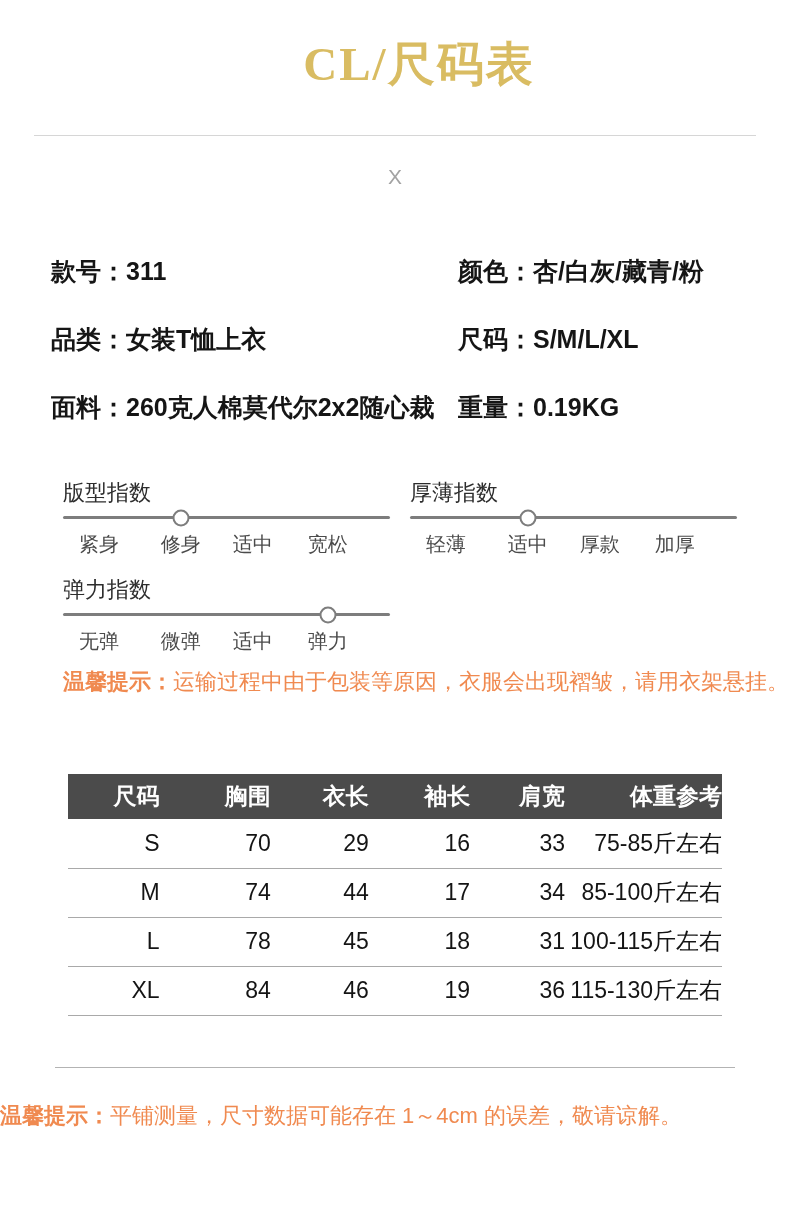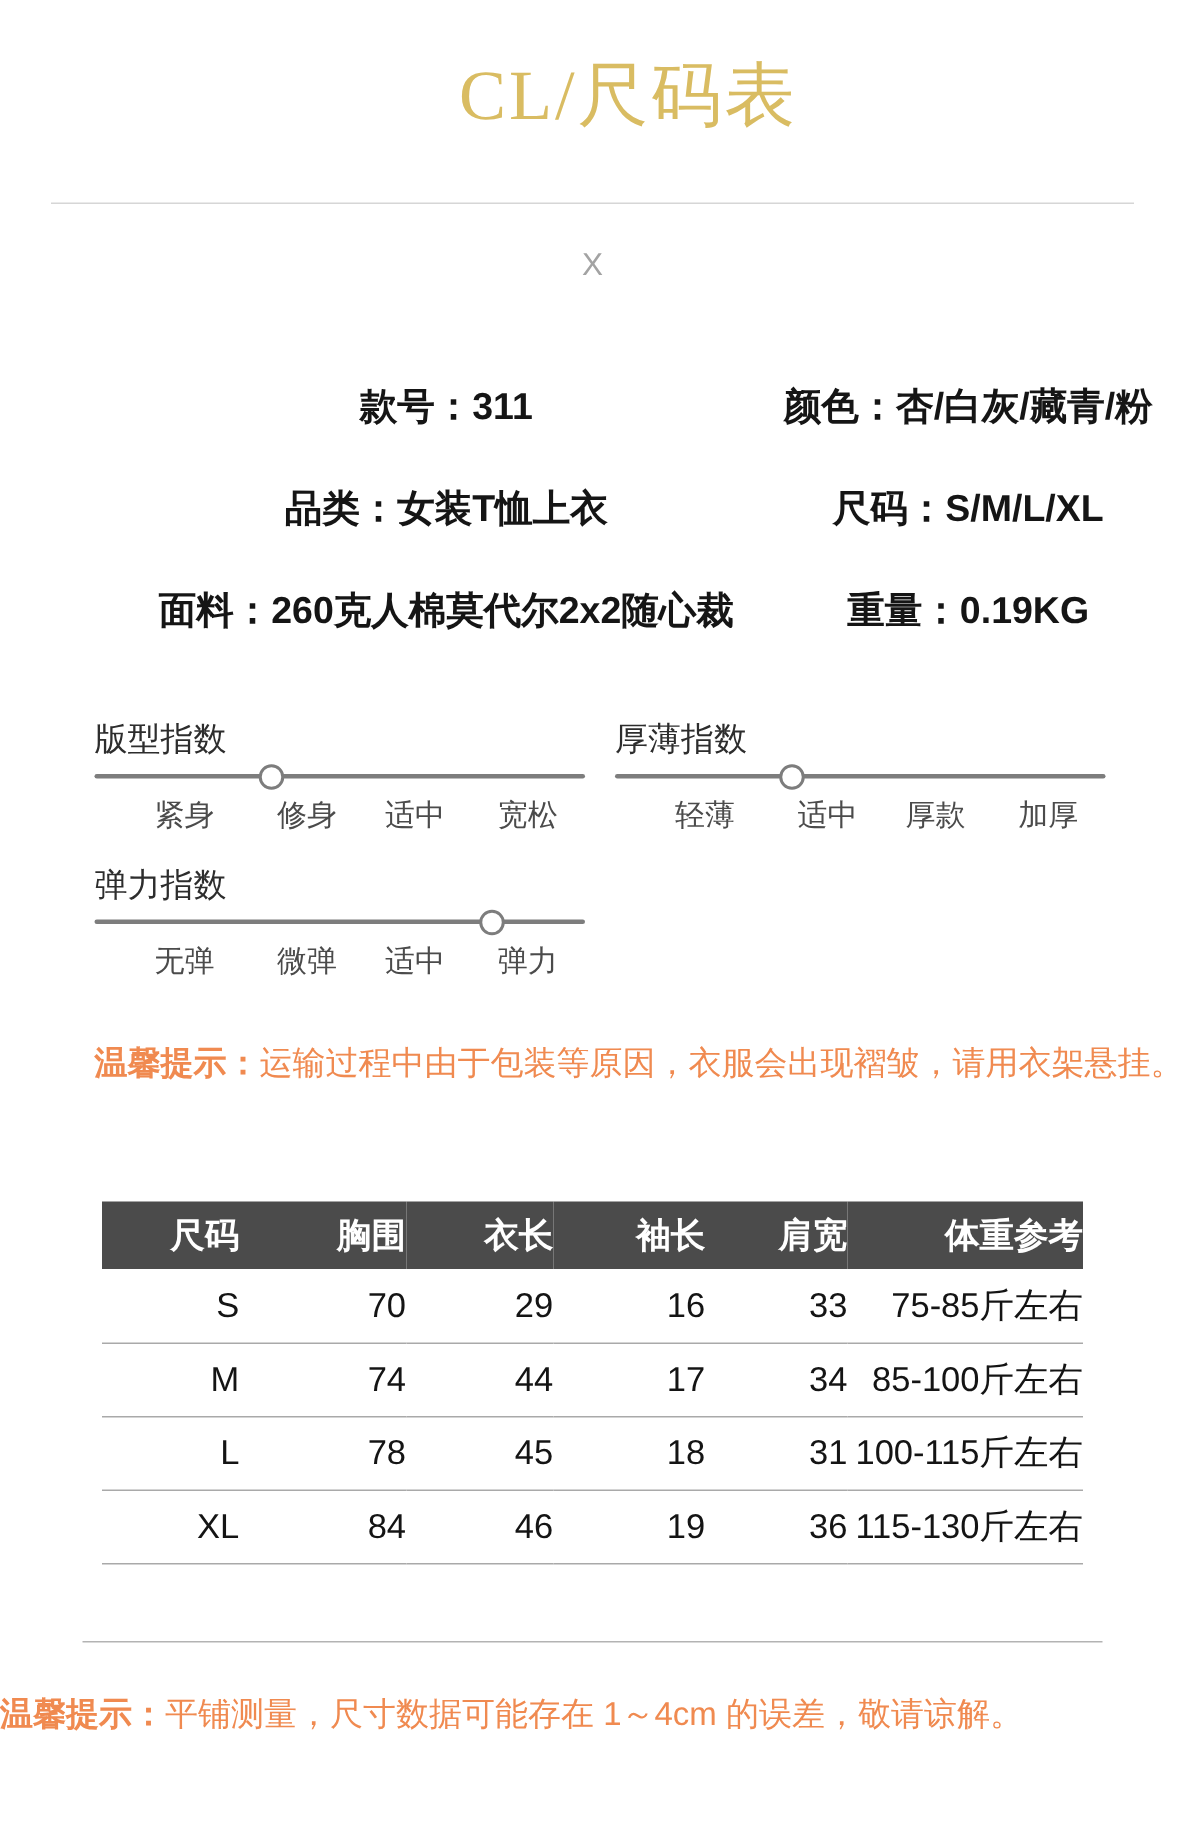--- a/index.html
+++ b/index.html
@@ -15,21 +15,21 @@
     width:790px;height:1220px;
     font-family:"Liberation Sans","DejaVu Sans",sans-serif;
     color:#151515;
     overflow:hidden;
     position:relative;
   }
   .page-title{
     padding-top:36px;
     text-align:center;
     font-family:"Liberation Serif","DejaVu Serif",serif;
-    font-weight:normal;
+    font-weight:bold;
     font-size:47px;
     letter-spacing:2px;
     color:var(--gold);
     line-height:1.2;
     padding-left:48px;
   }
   .divider-top{
     height:1px;background:var(--divider);
     margin:43px 34px 0 34px;
   }
@@ -37,25 +37,24 @@
     margin-top:28px;
     text-align:center;
     font-size:21px;
     color:#a3a3a3;
     font-weight:400;
     height:26px;
     line-height:26px;
   }
   .info-grid{
     margin-top:64px;
-    padding-left:94px;
+    padding-left:51px;
     display:grid;
     grid-template-columns:407px auto;
     row-gap:34px;
-    text-align:center;
   }
   .info-item{
     font-size:25px;
     font-weight:600;
     line-height:34px;
     white-space:nowrap;
   }
   .indices{
     margin-top:56px;
     padding:0 45px 0 63px;
@@ -92,30 +91,29 @@
     position:relative;
     height:26px;
   }
   .index-labels span{
     position:absolute;
     transform:translateX(-50%);
     font-size:20px;
     color:#4b4b4b;
     line-height:26px;
     white-space:nowrap;
-    margin-left:24px;
   }
   .note{
     font-size:22px;
     color:var(--orange);
     line-height:28px;
     white-space:nowrap;
   }
   .note .prefix{font-weight:bold;}
-  .note1{margin-top:41px;padding-left:63px;}
+  .note1{margin-top:14px;padding-left:63px;}
   .note2{margin-top:34px;}
   .size-table{
     margin:78px auto 0 68px;
     width:654px;
     border-collapse:collapse;
     table-layout:fixed;
     text-align:right;
   }
   .size-table thead tr{
     background:var(--header-bg);

